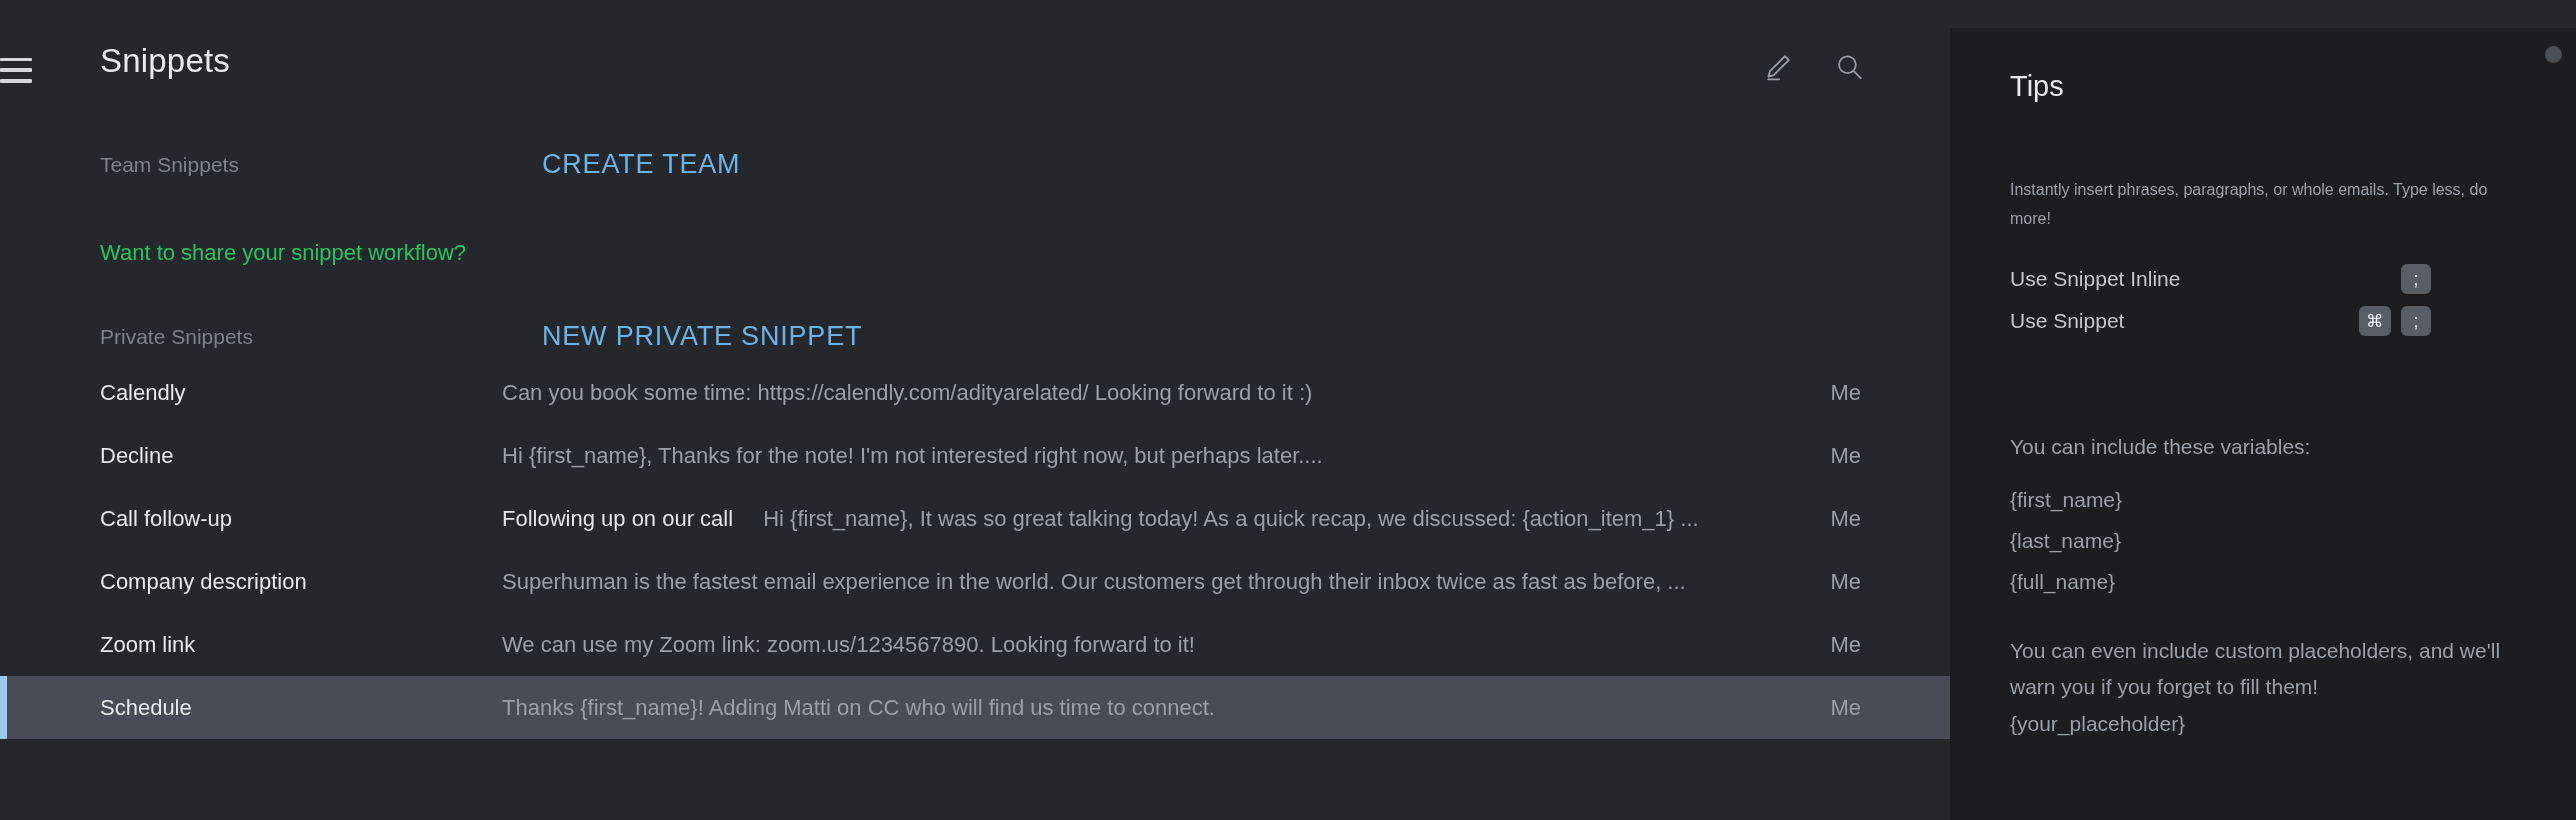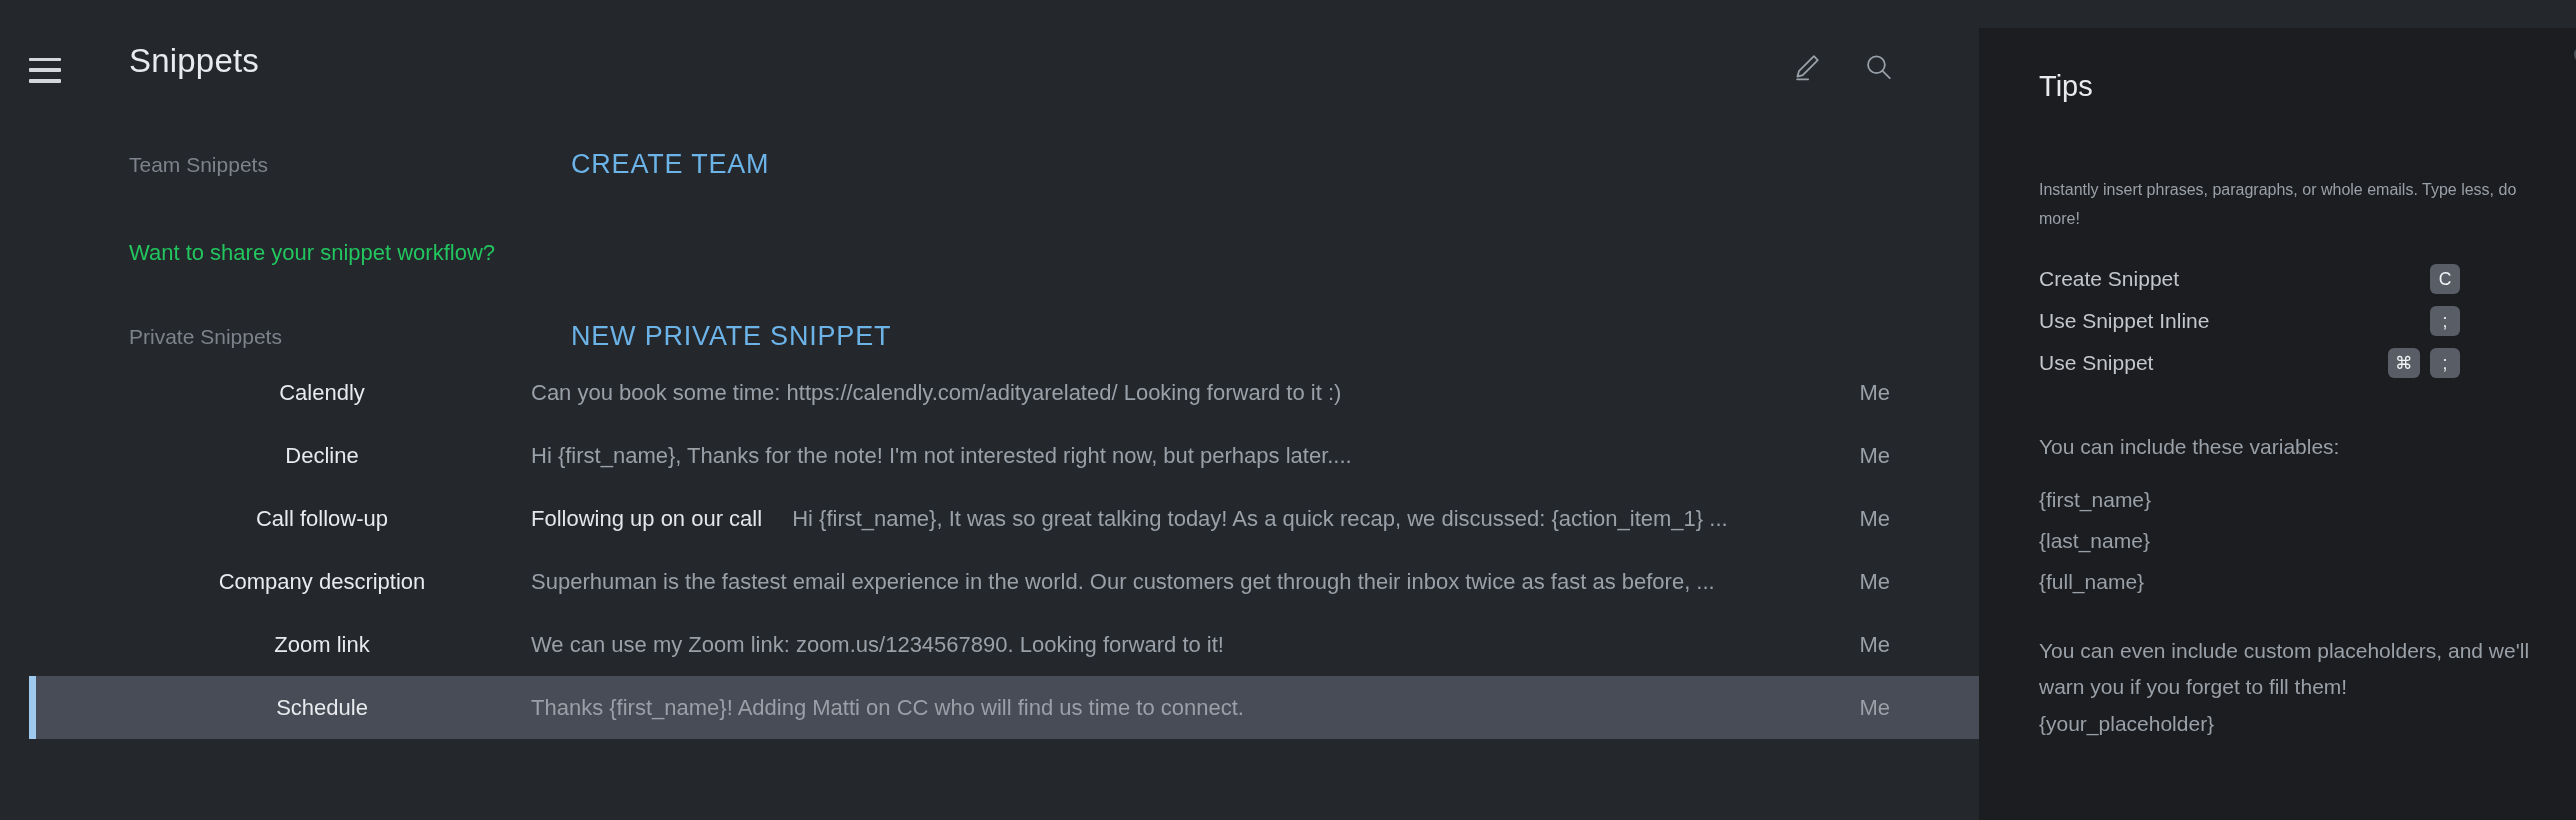--- a/index.html
+++ b/index.html
@@ -10,21 +10,20 @@
     overflow: hidden;
     background: #24272c;
     font-family: "Liberation Sans", sans-serif;
     -webkit-font-smoothing: antialiased;
   }
   #app {
     position: relative;
     width: 2576px;
     height: 820px;
     display: flex;
-    padding-left: 29px;
   }
 
   
   .main-pane {
     position: relative;
     width: 1950px;
     height: 820px;
     background: #24272c;
     flex: 0 0 1950px;
   }
@@ -116,21 +115,20 @@
   .spacer-b { height: 35px; }
 
   
   .snippet-list { position: relative; }
   .snippet-row {
     position: relative;
     height: 63px;
     display: flex;
     align-items: center;
     cursor: pointer;
-    text-align: center;
   }
   .snippet-row.selected {
     background: #474c57;
   }
   .snippet-row.selected::before {
     content: "";
     position: absolute;
     left: 0; top: 0; bottom: 0;
     width: 7px;
     background: #9fcaf0;
@@ -376,26 +374,20 @@
       </div>
   </div>
 
   <div class="tips-pane">
     <div class="tips-dot"></div>
     <div class="tips-title">Tips</div>
     <div class="tips-intro">Instantly insert phrases, paragraphs, or whole emails. Type less, do more!</div>
 
     <div class="shortcuts" id="shortcut-list">
         <div class="shortcut-row">
-          <div class="shortcut-label">Create Snippet</div>
-          <div class="shortcut-keys">
-            <span class="key">C</span>
-          </div>
-        </div>
-        <div class="shortcut-row">
           <div class="shortcut-label">Use Snippet Inline</div>
           <div class="shortcut-keys">
             <span class="key">;</span>
           </div>
         </div>
         <div class="shortcut-row">
           <div class="shortcut-label">Use Snippet</div>
           <div class="shortcut-keys">
             <span class="key">⌘</span>
             <span class="key">;</span>

